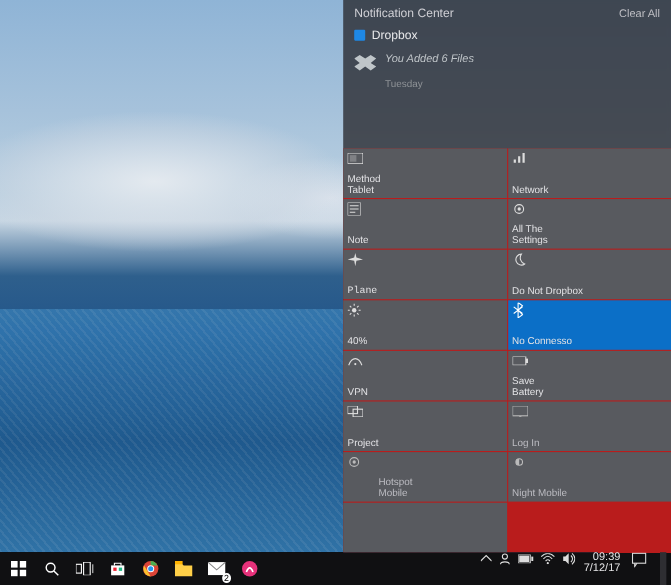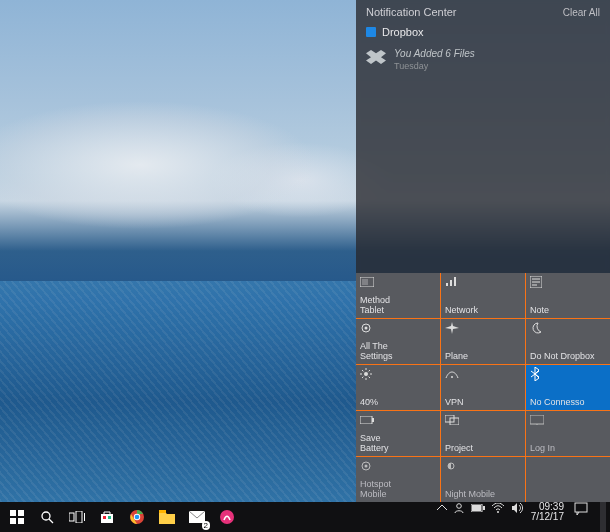--- a/index.html
+++ b/index.html
@@ -13,40 +13,40 @@
       radial-gradient(ellipse 120px 50px at 300px 180px, rgba(225,230,238,.8), transparent 75%),
       linear-gradient(to bottom,#8fb4d6 0%,#a6c2db 20%,#b9cfe0 35%,#c7d6e3 40%,#2e5f8c 50%,#22558a 60%,#153e6a 80%,#2a6090 100%);
   }
   .wallpaper::after{content:"";position:absolute;left:0;right:0;top:56%;bottom:0;
     background:
       repeating-linear-gradient(50deg, rgba(255,255,255,.15) 0 2px, transparent 2px 6px),
       linear-gradient(to bottom,#1f5a92,#0e3b68 90%);
     mix-blend-mode:screen;opacity:.5}
 
   
-  .panel{position:absolute;top:0;right:0;width:254px;bottom:30px;
+  .panel{position:absolute;top:0;right:0;width:298px;bottom:30px;
     background:rgba(40,40,45,.78);backdrop-filter:blur(2px);color:#d0d0d4}
   .panel-head{display:flex;justify-content:space-between;align-items:center;padding:6px 10px 4px 10px;font-size:11px;color:#cfcfd4}
   .panel-head .clear{font-size:10px;color:#bfbfc4}
 
   .notif{padding:4px 10px 2px 10px}
   .notif .app-row{display:flex;align-items:center;gap:6px;font-size:11px;color:#e8e8ea}
   .notif .app-row .app-ic{width:10px;height:10px;background:#1e88e5;border-radius:1px}
   .notif-body{display:flex;gap:8px;margin-top:10px}
   .notif-body .dbx{width:20px;height:18px;position:relative;margin-top:2px}
   .notif-body .dbx::before{content:"";position:absolute;inset:0;
     background:#bfc5c9;
     clip-path:polygon(25% 0,50% 18%,75% 0,100% 18%,75% 40%,100% 58%,75% 78%,50% 58%,25% 78%,0 58%,25% 40%,0 18%)}
   .notif-body .txt{font-size:10px;color:#bfc4c8;font-style:italic}
-  .notif-body .meta{font-size:9px;color:#8e9296;margin-top:2px}
+  .notif-body .meta{font-size:9px;color:#8e9296;margin-top:12px}
 
   .compress{position:absolute;right:10px;bottom:185px;font-size:9px;color:#a9a9ad}
 
   
-  .grid{position:absolute;left:0;right:0;bottom:0;display:grid;grid-template-columns:repeat(3,1fr);gap:1px;background:#f97316}
+  .grid{position:absolute;left:0;right:0;bottom:0;display:grid;grid-template-columns:repeat(2,1fr);gap:1px;background:#b91c1c}
   .tile{height:45px;background:#585a5f;color:#e2e2e5;font-size:9px;padding:3px 4px;display:flex;flex-direction:column;justify-content:space-between;overflow:hidden}
   .tile .ic{width:14px;height:12px;display:flex;align-items:center;justify-content:start}
   .tile .lbl{line-height:1.05}
   .tile.on{background:#0b6fc7}
   .tile.dim{color:#bcbcc2}
 
   
   .taskbar{position:absolute;left:0;right:0;bottom:0;height:30px;background:#101012;display:flex;align-items:center;color:#e6e6e8;font-size:10px}
   .tb-left{display:flex;align-items:center;gap:8px;padding-left:6px}
   .tb-left .tb-item{width:22px;height:22px;display:flex;align-items:center;justify-content:center;border-radius:2px}
@@ -125,21 +125,21 @@
         <span class="lbl" style="white-space: pre-line;">All The
 Settings</span>
       </div>
 
       <div class="tile">
         <span class="ic">
             <svg width="14" height="12" viewBox="0 0 14 12">
               <path d="M7 0 8 4 14 6 8 7 7 12 6 7 0 6 6 4z" fill="#ddd"></path>
             </svg>
           </span>
-        <span class="lbl" style="white-space: pre-line;">Plane</span>
+        <span class="lbl" style="white-space: pre-line; font-family: Liberation Mono, monospace;">Plane</span>
       </div>
       <div class="tile">
         <span class="ic">
             <svg width="12" height="12" viewBox="0 0 12 12">
               <path d="M8 1a5 5 0 1 0 3 9A6 6 0 0 1 8 1z" fill="none" stroke="#ddd"></path>
             </svg>
           </span>
         <span class="lbl" style="white-space: pre-line;">Do Not Dropbox</span>
       </div>
       <div class="tile">
@@ -147,36 +147,36 @@
             <svg width="12" height="12" viewBox="0 0 12 12">
               <circle cx="6" cy="6" r="2" fill="#ddd"></circle>
               <g stroke="#ddd">
                 <path d="M6 0v2M6 10v2M0 6h2M10 6h2M2 2l1.4 1.4M8.6 8.6 10 10M2 10l1.4-1.4M8.6 3.4 10 2"></path>
               </g>
             </svg>
           </span>
         <span class="lbl" style="white-space: pre-line;">40%</span>
       </div>
 
+      <div class="tile on">
+        <span class="ic">
+            <svg width="10" height="14" viewBox="0 0 10 14">
+              <path d="M5 0v14M5 0l4 3-4 4 4 4-4 3M1 4l8 6M1 10l8-6" fill="none" stroke="#fff" stroke-width="1"></path>
+            </svg>
+          </span>
+        <span class="lbl" style="white-space: pre-line;">No Connesso</span>
+      </div>
       <div class="tile">
         <span class="ic">
             <svg width="14" height="10" viewBox="0 0 14 10">
               <path d="M1 9c3-8 9-8 12 0" fill="none" stroke="#ddd"></path>
               <circle cx="7" cy="8" r="1" fill="#ddd"></circle>
             </svg>
           </span>
         <span class="lbl" style="white-space: pre-line;">VPN</span>
-      </div>
-      <div class="tile on">
-        <span class="ic">
-            <svg width="10" height="14" viewBox="0 0 10 14">
-              <path d="M5 0v14M5 0l4 3-4 4 4 4-4 3M1 4l8 6M1 10l8-6" fill="none" stroke="#fff" stroke-width="1"></path>
-            </svg>
-          </span>
-        <span class="lbl" style="white-space: pre-line;">No Connesso</span>
       </div>
       <div class="tile">
         <span class="ic">
             <svg width="14" height="8" viewBox="0 0 14 8">
               <rect x="0" y="0" width="12" height="8" fill="none" stroke="#ddd"></rect>
               <rect x="12" y="2" width="2" height="4" fill="#ddd"></rect>
             </svg>
           </span>
         <span class="lbl" style="white-space: pre-line;">Save
 Battery</span>
@@ -200,21 +200,21 @@
           </span>
         <span class="lbl" style="white-space: pre-line;">Log In</span>
       </div>
       <div class="tile dim">
         <span class="ic">
             <svg width="12" height="12" viewBox="0 0 12 12">
               <circle cx="6" cy="6" r="1.5" fill="#bbb"></circle>
               <circle cx="6" cy="6" r="4" fill="none" stroke="#bbb"></circle>
             </svg>
           </span>
-        <span class="lbl" style="white-space: pre-line;">Hotspot
+        <span class="lbl" style="white-space: pre-line; margin-left: 28px;">Hotspot
 Mobile</span>
       </div>
       <div class="tile dim">
         <span class="ic">
             <svg width="12" height="12" viewBox="0 0 12 12">
               <circle cx="6" cy="6" r="3" fill="none" stroke="#bbb"></circle>
               <path d="M6 3a3 3 0 0 0 0 6z" fill="#bbb"></path>
             </svg>
           </span>
         <span class="lbl" style="white-space: pre-line;">Night Mobile</span>

